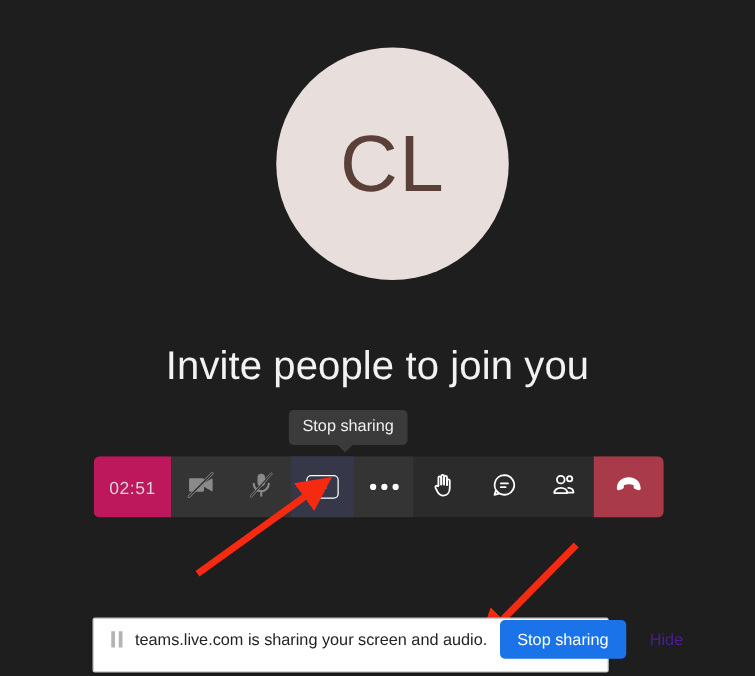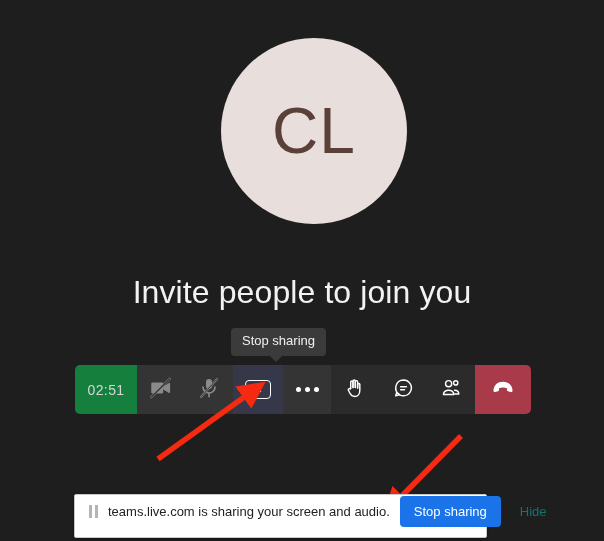--- a/index.html
+++ b/index.html
@@ -93,21 +93,21 @@
     border-radius: 5px;
     overflow: hidden;
   }
 
   .ctl-seg {
     display: flex;
     align-items: center;
   }
 
   #timer-segment {
-    background: #15803d;
+    background: #be185d;
     min-width: 62px;
     justify-content: center;
     padding: 8px 12px;
   }
   #timer-text {
     color: #d6d6d6;
     font-size: 14px;
     letter-spacing: 0.4px;
   }
 
@@ -230,21 +230,21 @@
     border-radius: 4px;
     padding: 8px 14px;
     cursor: pointer;
     font-family: "Liberation Sans", sans-serif;
     white-space: nowrap;
   }
 
   #hide-button {
     background: transparent;
     border: 0;
-    color: #0f766e;
+    color: #4c1d95;
     font-size: 13px;
     padding: 6px 9px;
     cursor: pointer;
     font-family: "Liberation Sans", sans-serif;
   }
 </style>
 </head>
 <body>
 
 <div id="meeting-stage">

